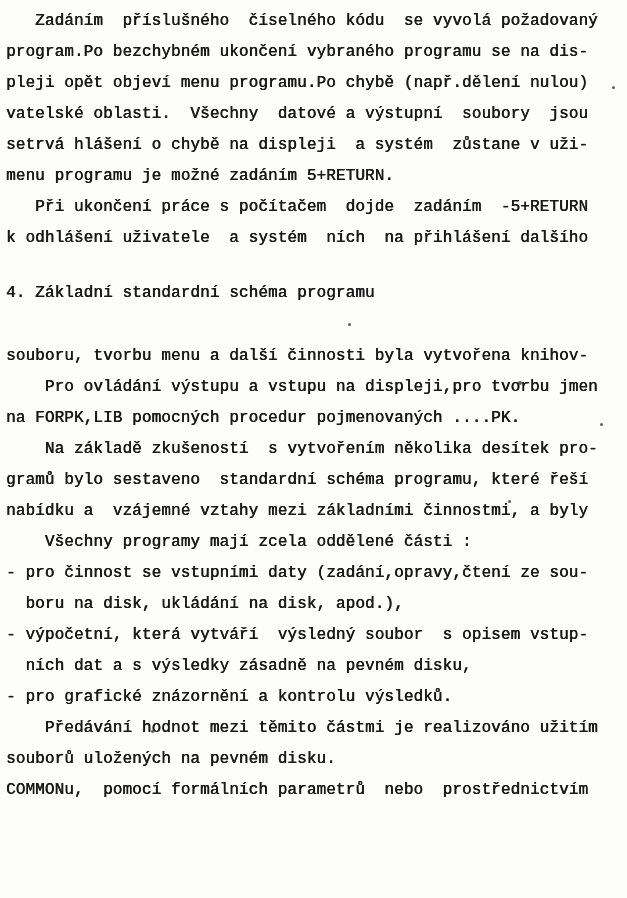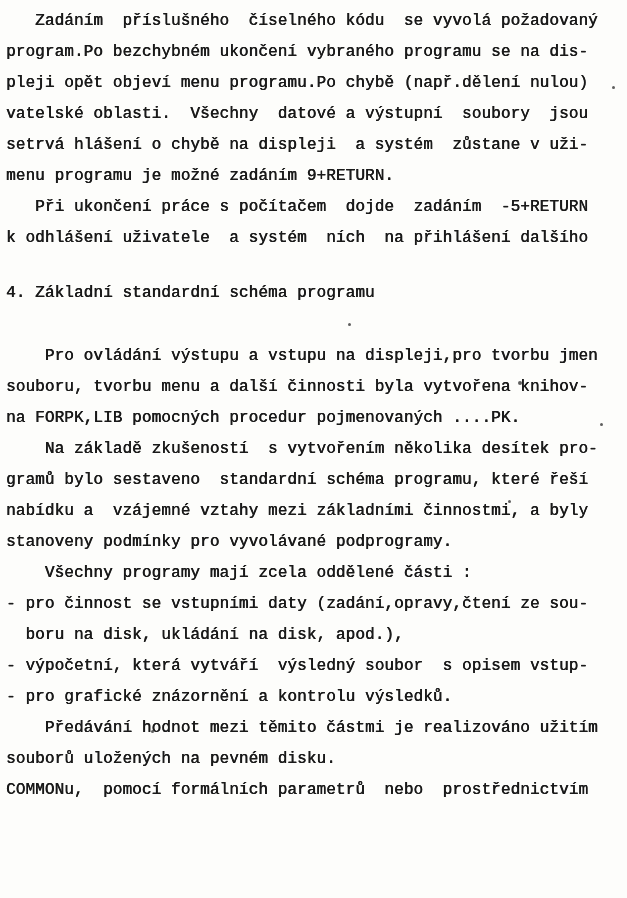--- a/index.html
+++ b/index.html
@@ -47,41 +47,41 @@
 </head>
 <body>
 
 <div class="page">
 
   <div class="line">   Zadáním  příslušného  číselného kódu  se vyvolá požadovaný</div>
   <div class="line">program.Po bezchybném ukončení vybraného programu se na dis-</div>
   <div class="line">pleji opět objeví menu programu.Po chybě (např.dělení nulou)</div>
   <div class="line">vatelské oblasti.  Všechny  datové a výstupní  soubory  jsou</div>
   <div class="line">setrvá hlášení o chybě na displeji  a systém  zůstane v uži-</div>
-  <div class="line">menu programu je možné zadáním 9+RETURN.</div>
+  <div class="line">menu programu je možné zadáním 5+RETURN.</div>
   <div class="line">   Při ukončení práce s počítačem  dojde  zadáním  -5+RETURN</div>
   <div class="line">k odhlášení uživatele  a systém  ních  na přihlášení dalšího</div>
 
   <div class="gap-a"></div>
 
   <div class="line">4. Základní standardní schéma programu</div>
 
   <div class="gap-b"></div>
 
+  <div class="line">souboru, tvorbu menu a další činnosti byla vytvořena knihov-</div>
   <div class="line">    Pro ovládání výstupu a vstupu na displeji,pro tvorbu jmen</div>
-  <div class="line">souboru, tvorbu menu a další činnosti byla vytvořena knihov-</div>
   <div class="line">na FORPK,LIB pomocných procedur pojmenovaných ....PK.</div>
   <div class="line">    Na základě zkušeností  s vytvořením několika desítek pro-</div>
   <div class="line">gramů bylo sestaveno  standardní schéma programu, které řeší</div>
   <div class="line">nabídku a  vzájemné vztahy mezi základními činnostmi, a byly</div>
-  <div class="line">stanoveny podmínky pro vyvolávané podprogramy.</div>
   <div class="line">    Všechny programy mají zcela oddělené části :</div>
   <div class="line">- pro činnost se vstupními daty (zadání,opravy,čtení ze sou-</div>
   <div class="line">  boru na disk, ukládání na disk, apod.),</div>
   <div class="line">- výpočetní, která vytváří  výsledný soubor  s opisem vstup-</div>
+  <div class="line">  ních dat a s výsledky zásadně na pevném disku,</div>
   <div class="line">- pro grafické znázornění a kontrolu výsledků.</div>
   <div class="line">    Předávání hodnot mezi těmito částmi je realizováno užitím</div>
   <div class="line">souborů uložených na pevném disku.</div>
   <div class="line">COMMONu,  pomocí formálních parametrů  nebo  prostřednictvím</div>
 
   <div class="speck s1"></div>
   <div class="speck s2"></div>
   <div class="speck s3"></div>
   <div class="speck s4"></div>
   <div class="speck s5"></div>

